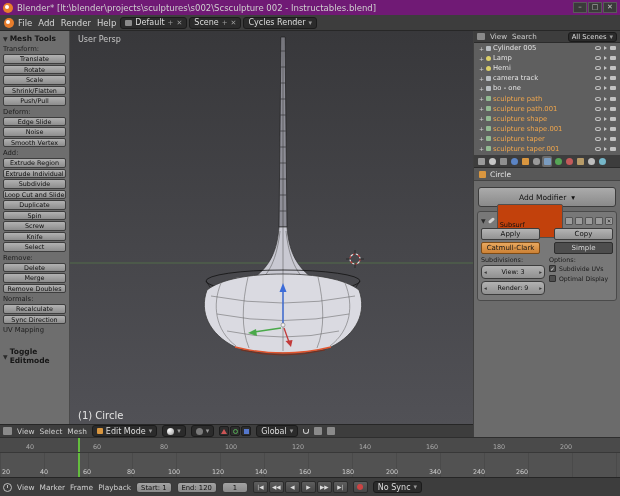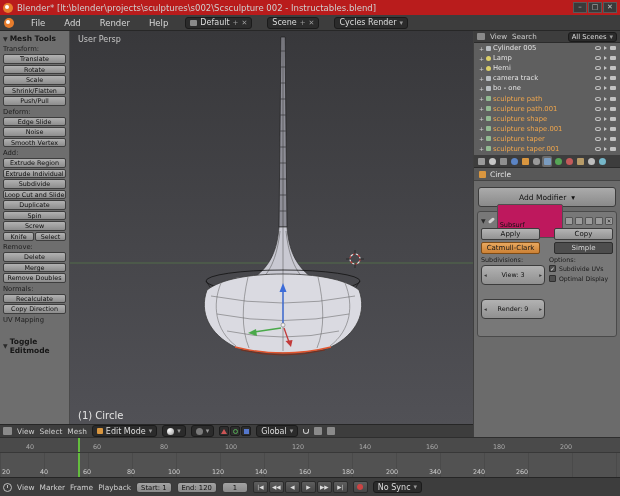--- a/index.html
+++ b/index.html
@@ -1,52 +1,52 @@
 <!DOCTYPE html>
 <html><head>
 <meta charset="utf-8">
 <style>
   * { margin:0; padding:0; box-sizing:border-box; font-family:"DejaVu Sans", sans-serif; }
   html,body { background:#222; }
   #app { position:relative; width:620px; height:496px; background:#6f6f6f; overflow:hidden;
          -webkit-user-select:none; user-select:none; }
 
   
-  .titlebar { position:absolute; left:0; top:0; width:620px; height:15px; background:#b91c1c;
+  .titlebar { position:absolute; left:0; top:0; width:620px; height:15px; background:#701a75;
               display:flex; align-items:center; gap:4px; padding:0 3px; }
   .blogo { width:10px; height:10px; border-radius:50%; background:#e87d2c; position:relative; flex:0 0 auto; }
   .blogo:after { content:""; position:absolute; left:2px; top:2px; width:4px; height:4px;
                  border-radius:50%; background:#fff; }
   .titlebar .title { color:#cfcfcf; font-size:8.5px; white-space:nowrap; overflow:hidden; flex:1; }
   .winbtns { display:flex; gap:1px; }
   .winbtn { width:14px; height:11px; background:#3a3a3a; border:1px solid #5a5a5a; color:#c5c5c5;
             font-size:7px; line-height:9px; text-align:center; }
 
   
   .infobar { position:absolute; left:0; top:15px; width:620px; height:16px; background:#3d3d3d;
-             border-bottom:1px solid #272727; display:flex; align-items:center; gap:15px;
+             border-bottom:1px solid #272727; display:flex; align-items:center; gap:2px;
              padding:0 4px; font-size:8.5px; color:#d6d6d6; }
   .menu-item { padding:0 2px; cursor:default; }
   .dd { background:#2b2b2b; border:1px solid #1b1b1b; border-radius:3px; height:12px;
         display:flex; align-items:center; gap:3px; padding:0 4px; font-size:8px; color:#ddd; }
   .dd .mini { color:#9a9a9a; font-size:7px; }
   .stats { font-size:7.5px; color:#c9c9c9; display:flex; align-items:center; gap:4px;
            white-space:nowrap; overflow:hidden; }
 
   
   .toolshelf { position:absolute; left:0; top:31px; width:70px; height:393px; background:#6e6e6e;
                border-right:1px solid #4a4a4a; padding:2px 3px 0 3px; overflow:hidden; }
   .panel-header { font-size:7.5px; color:#161616; font-weight:bold; margin:1px 0 2px 0;
                   display:flex; gap:2px; align-items:center; }
   .tri { font-size:6px; color:#2a2a2a; }
   .sec-label { font-size:6.8px; color:#1d1d1d; margin:2px 0 1px 0; }
   .tbtn { display:block; width:100%; height:9.5px; background:linear-gradient(#b2b2b2,#8d8d8d);
           border:1px solid #3e3e3e; border-radius:2px; font-size:6.4px; color:#101010;
           text-align:center; line-height:8px; margin-bottom:1px; white-space:nowrap; overflow:hidden; }
-  .tbtn-row { display:flex; gap:1px; margin-bottom:1px; }
+  .tbtn-row { display:flex; gap:1px; margin-bottom:1px;flex-direction:column; }
   .tbtn-row .tbtn { margin-bottom:0; }
   .shelf-footer { margin-top:13px; }
 
   
   .viewport { position:absolute; left:70px; top:31px; width:403px; height:393px;
               background:linear-gradient(#38383b 0%, #46464a 55%, #515156 100%); overflow:hidden; }
   .vp-label { position:absolute; left:8px; top:4px; font-size:8px; color:#c6c6c6; }
   .vp-object { position:absolute; left:8px; bottom:3px; font-size:10px; color:#e3e3e3; }
   .vp-svg { position:absolute; left:0; top:0; }
 
@@ -81,36 +81,36 @@
   .ptab i { display:block; width:7px; height:7px; border-radius:1px; }
   .prop-context { height:13px; background:#585858; border-bottom:1px solid #444;
                   display:flex; align-items:center; gap:4px; padding:0 5px; font-size:7.5px; color:#e6e6e6; }
   .ctx-cube { width:7px; height:7px; background:#d9963f; border-radius:1px; }
   .add-modifier { margin:6px 4px 4px 4px; height:20px; background:linear-gradient(#ababab,#8a8a8a);
                   border:1px solid #3c3c3c; border-radius:3px; font-size:7.5px; color:#101010;
                   display:flex; align-items:center; justify-content:center; gap:5px; }
   .mod-panel { margin:0 3px; background:#787878; border:1px solid #4a4a4a; border-radius:3px; padding:3px; }
   .mod-header { display:flex; align-items:center; gap:2px; height:11px; margin-bottom:2px; }
   .wrench { width:7px; height:3px; background:#cfcfcf; border-radius:2px; transform:rotate(-40deg); }
-  .mod-name { flex:1; background:#be185d; border:1px solid #4f4f4f; border-radius:2px;
+  .mod-name { flex:1; background:#c2410c; border:1px solid #4f4f4f; border-radius:2px;
               font-size:6.6px; color:#101010; line-height:8px; height:14px; padding:16px 2px;
               white-space:nowrap; overflow:hidden; }
   .mod-hico { width:8px; height:8px; background:#9c9c9c; border:1px solid #555; border-radius:1px;
               font-size:5.5px; line-height:7px; text-align:center; color:#222; }
   .row2 { display:flex; gap:14px; margin-bottom:2px; }
   .btn { flex:1; height:12px; background:linear-gradient(#b4b4b4,#939393); border:1px solid #3c3c3c;
          border-radius:2px; font-size:7px; color:#101010; text-align:center; line-height:11px; }
   .seg.active { background:linear-gradient(#e8a85f,#cd8134); border-color:#7c4b17; color:#181818; }
   .seg.inactive { background:#4d4d4d; color:#d6d6d6; border-color:#2e2e2e; }
   .mod-cols { display:flex; gap:4px; }
   .mod-col { flex:1; }
   .mini-label { font-size:6.4px; color:#1b1b1b; margin-bottom:1px; }
-  .stepper { height:20px; background:linear-gradient(#b2b2b2,#909090); border:1px solid #3c3c3c;
+  .stepper { height:14px; background:linear-gradient(#b2b2b2,#909090); border:1px solid #3c3c3c;
              border-radius:4px; display:flex; align-items:center; justify-content:space-between;
-             font-size:6.4px; color:#101010; padding:0 2px; margin-bottom:14px; }
+             font-size:6.4px; color:#101010; padding:0 2px; margin-bottom:2px; }
   .stepper .arr { color:#3a3a3a; font-size:5.5px; }
   .chk { display:flex; align-items:center; gap:3px; font-size:6.2px; color:#1b1b1b; margin-bottom:3px; }
   .chkbox { width:7px; height:7px; background:#4f4f4f; border:1px solid #2f2f2f; border-radius:1px;
             color:#f0f0f0; font-size:5.5px; line-height:6px; text-align:center; flex:0 0 auto; }
 
   
   .v3d-header { position:absolute; left:0; top:424px; width:473px; height:13px; background:#3d3d3d;
                 border-top:1px solid #262626; display:flex; align-items:center; gap:5px;
                 padding:0 3px; font-size:7.4px; color:#cecece; }
   .hd-ico { width:9px; height:8px; background:#8a8a8a; border-radius:1px; }
@@ -210,21 +210,21 @@
     <div class="tbtn-row">
       <div class="tbtn">Knife</div>
       <div class="tbtn">Select</div>
     </div>
     <div class="sec-label">Remove:</div>
     <div class="tbtn">Delete</div>
     <div class="tbtn">Merge</div>
     <div class="tbtn">Remove Doubles</div>
     <div class="sec-label">Normals:</div>
     <div class="tbtn">Recalculate</div>
-    <div class="tbtn">Copy Direction</div>
+    <div class="tbtn">Sync Direction</div>
     <div class="sec-label">UV Mapping</div>
     <div class="panel-header shelf-footer">
       <span class="tri">▼</span>
       <span>Toggle Editmode</span>
     </div>
   </div>
 
   <div class="viewport">
     <svg class="vp-svg" width="403" height="393" viewBox="0 0 403 393">
 

